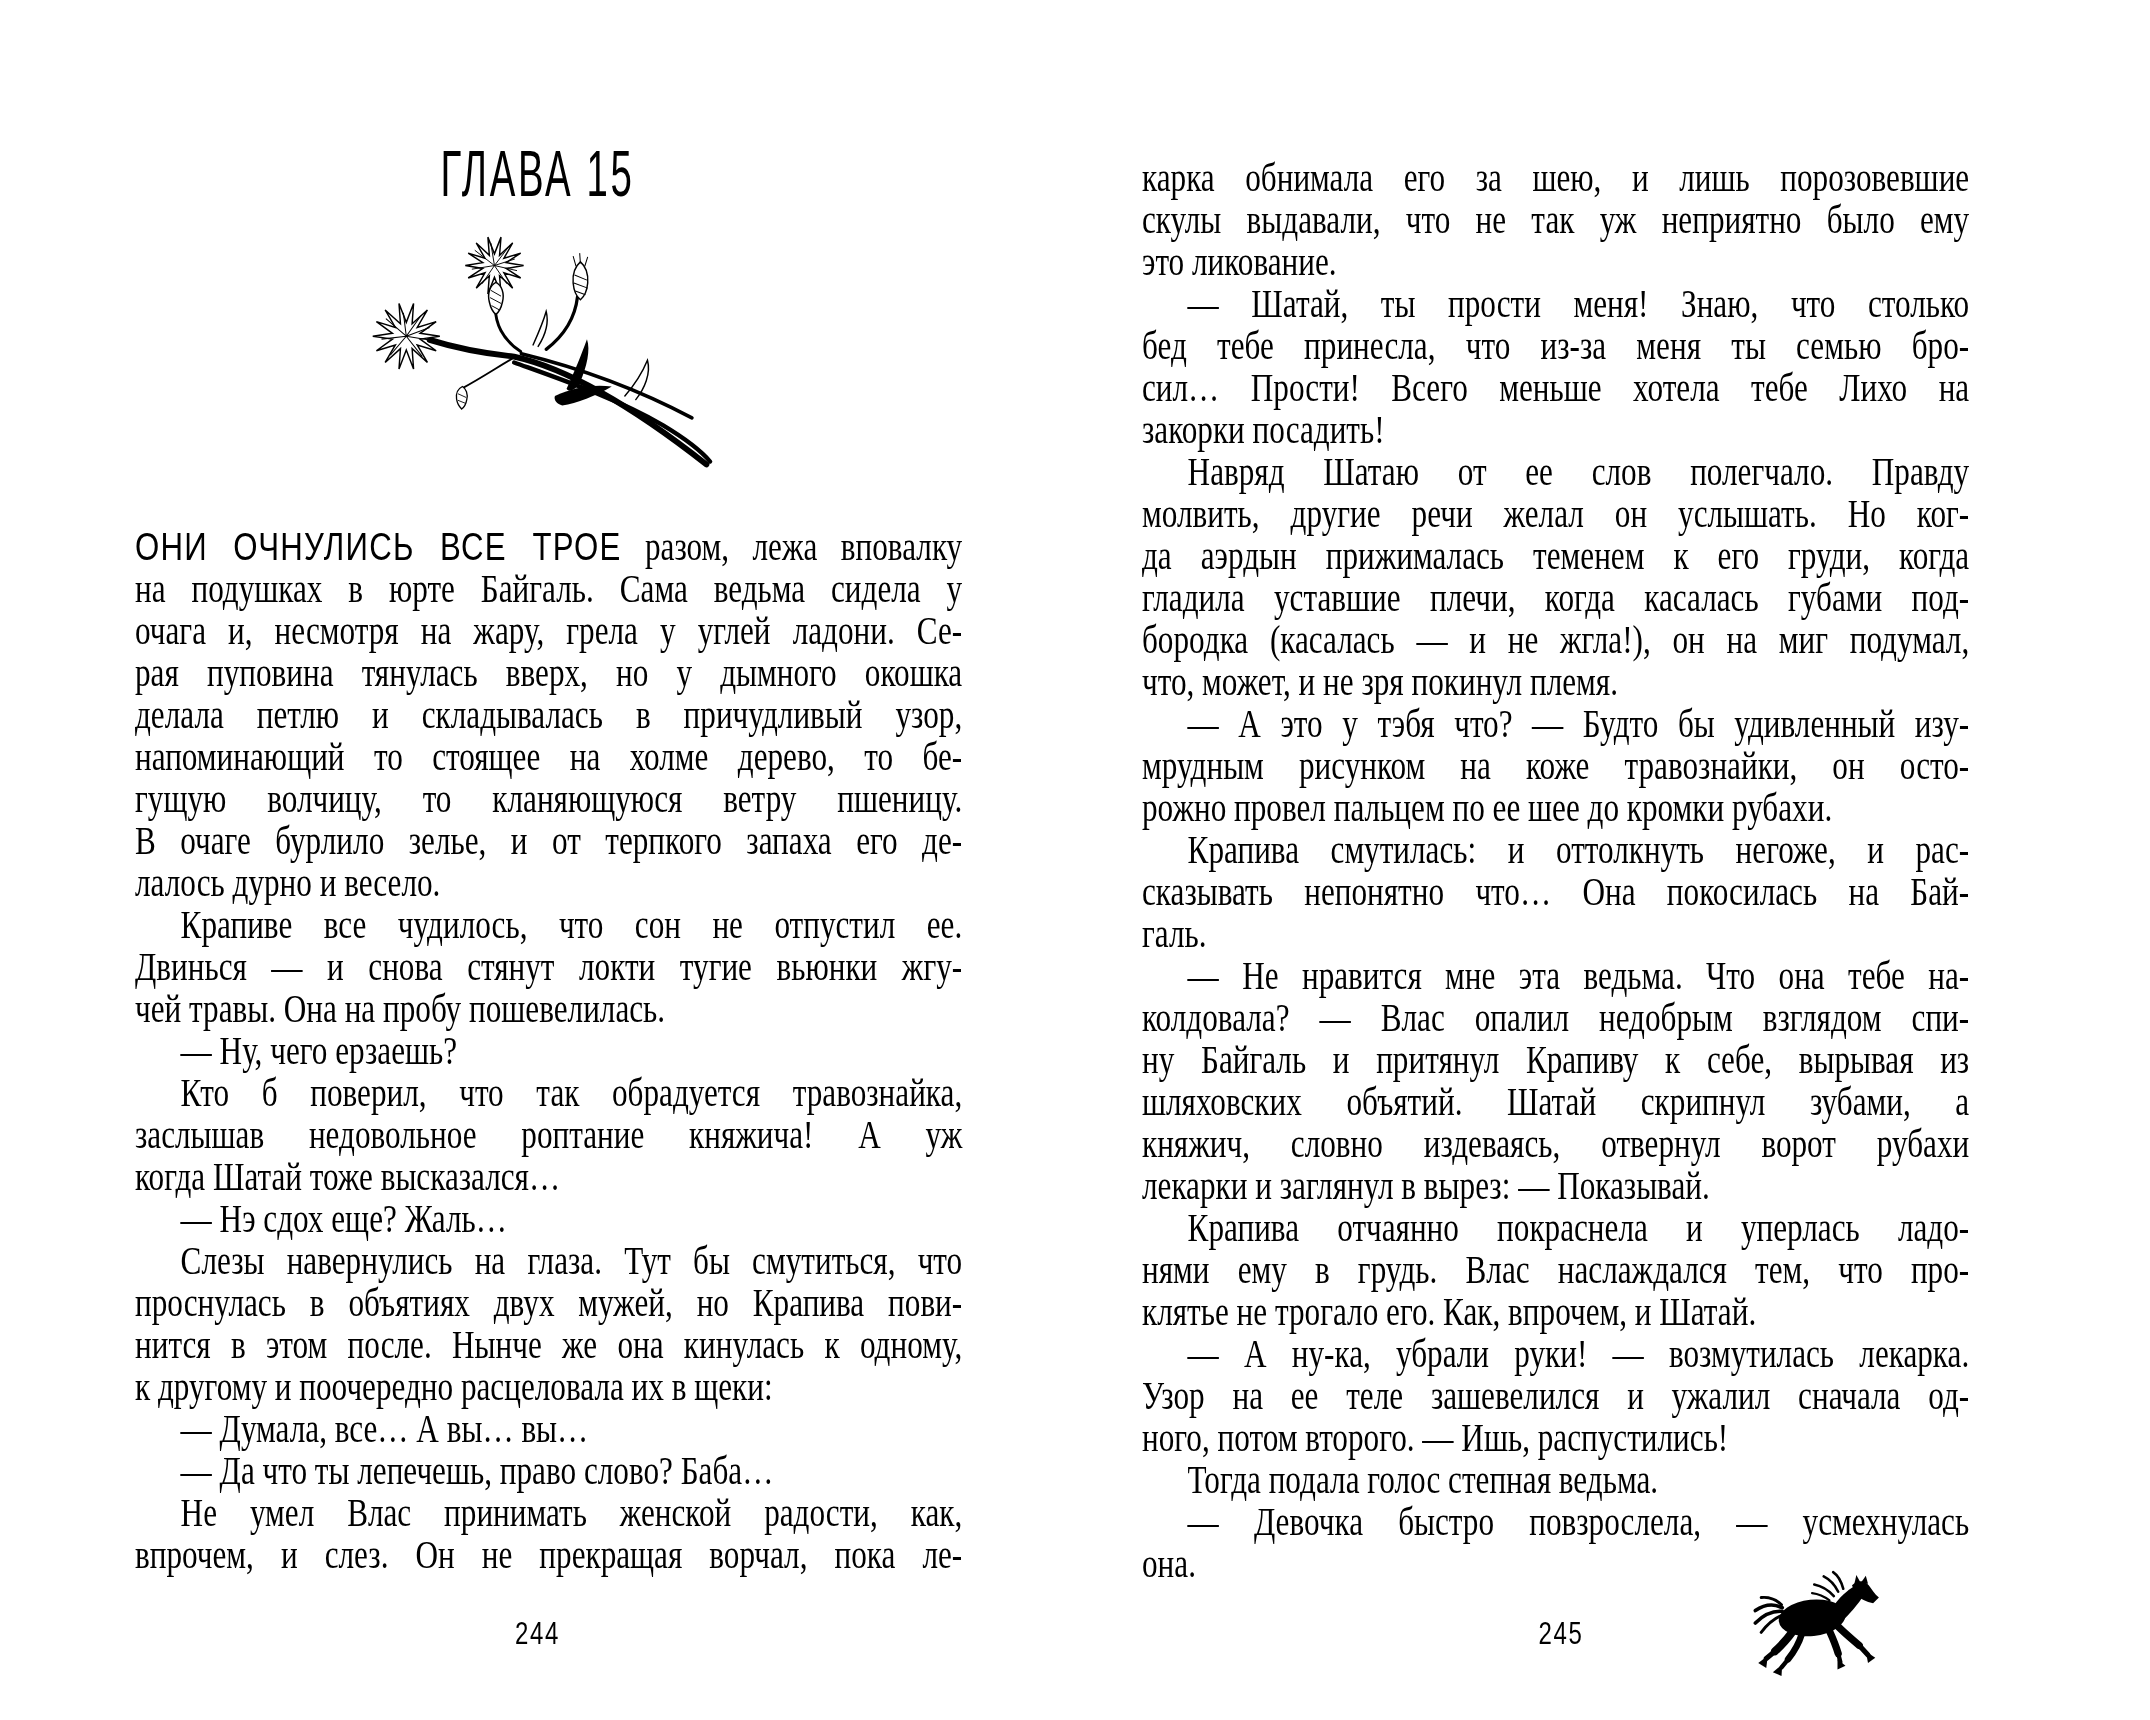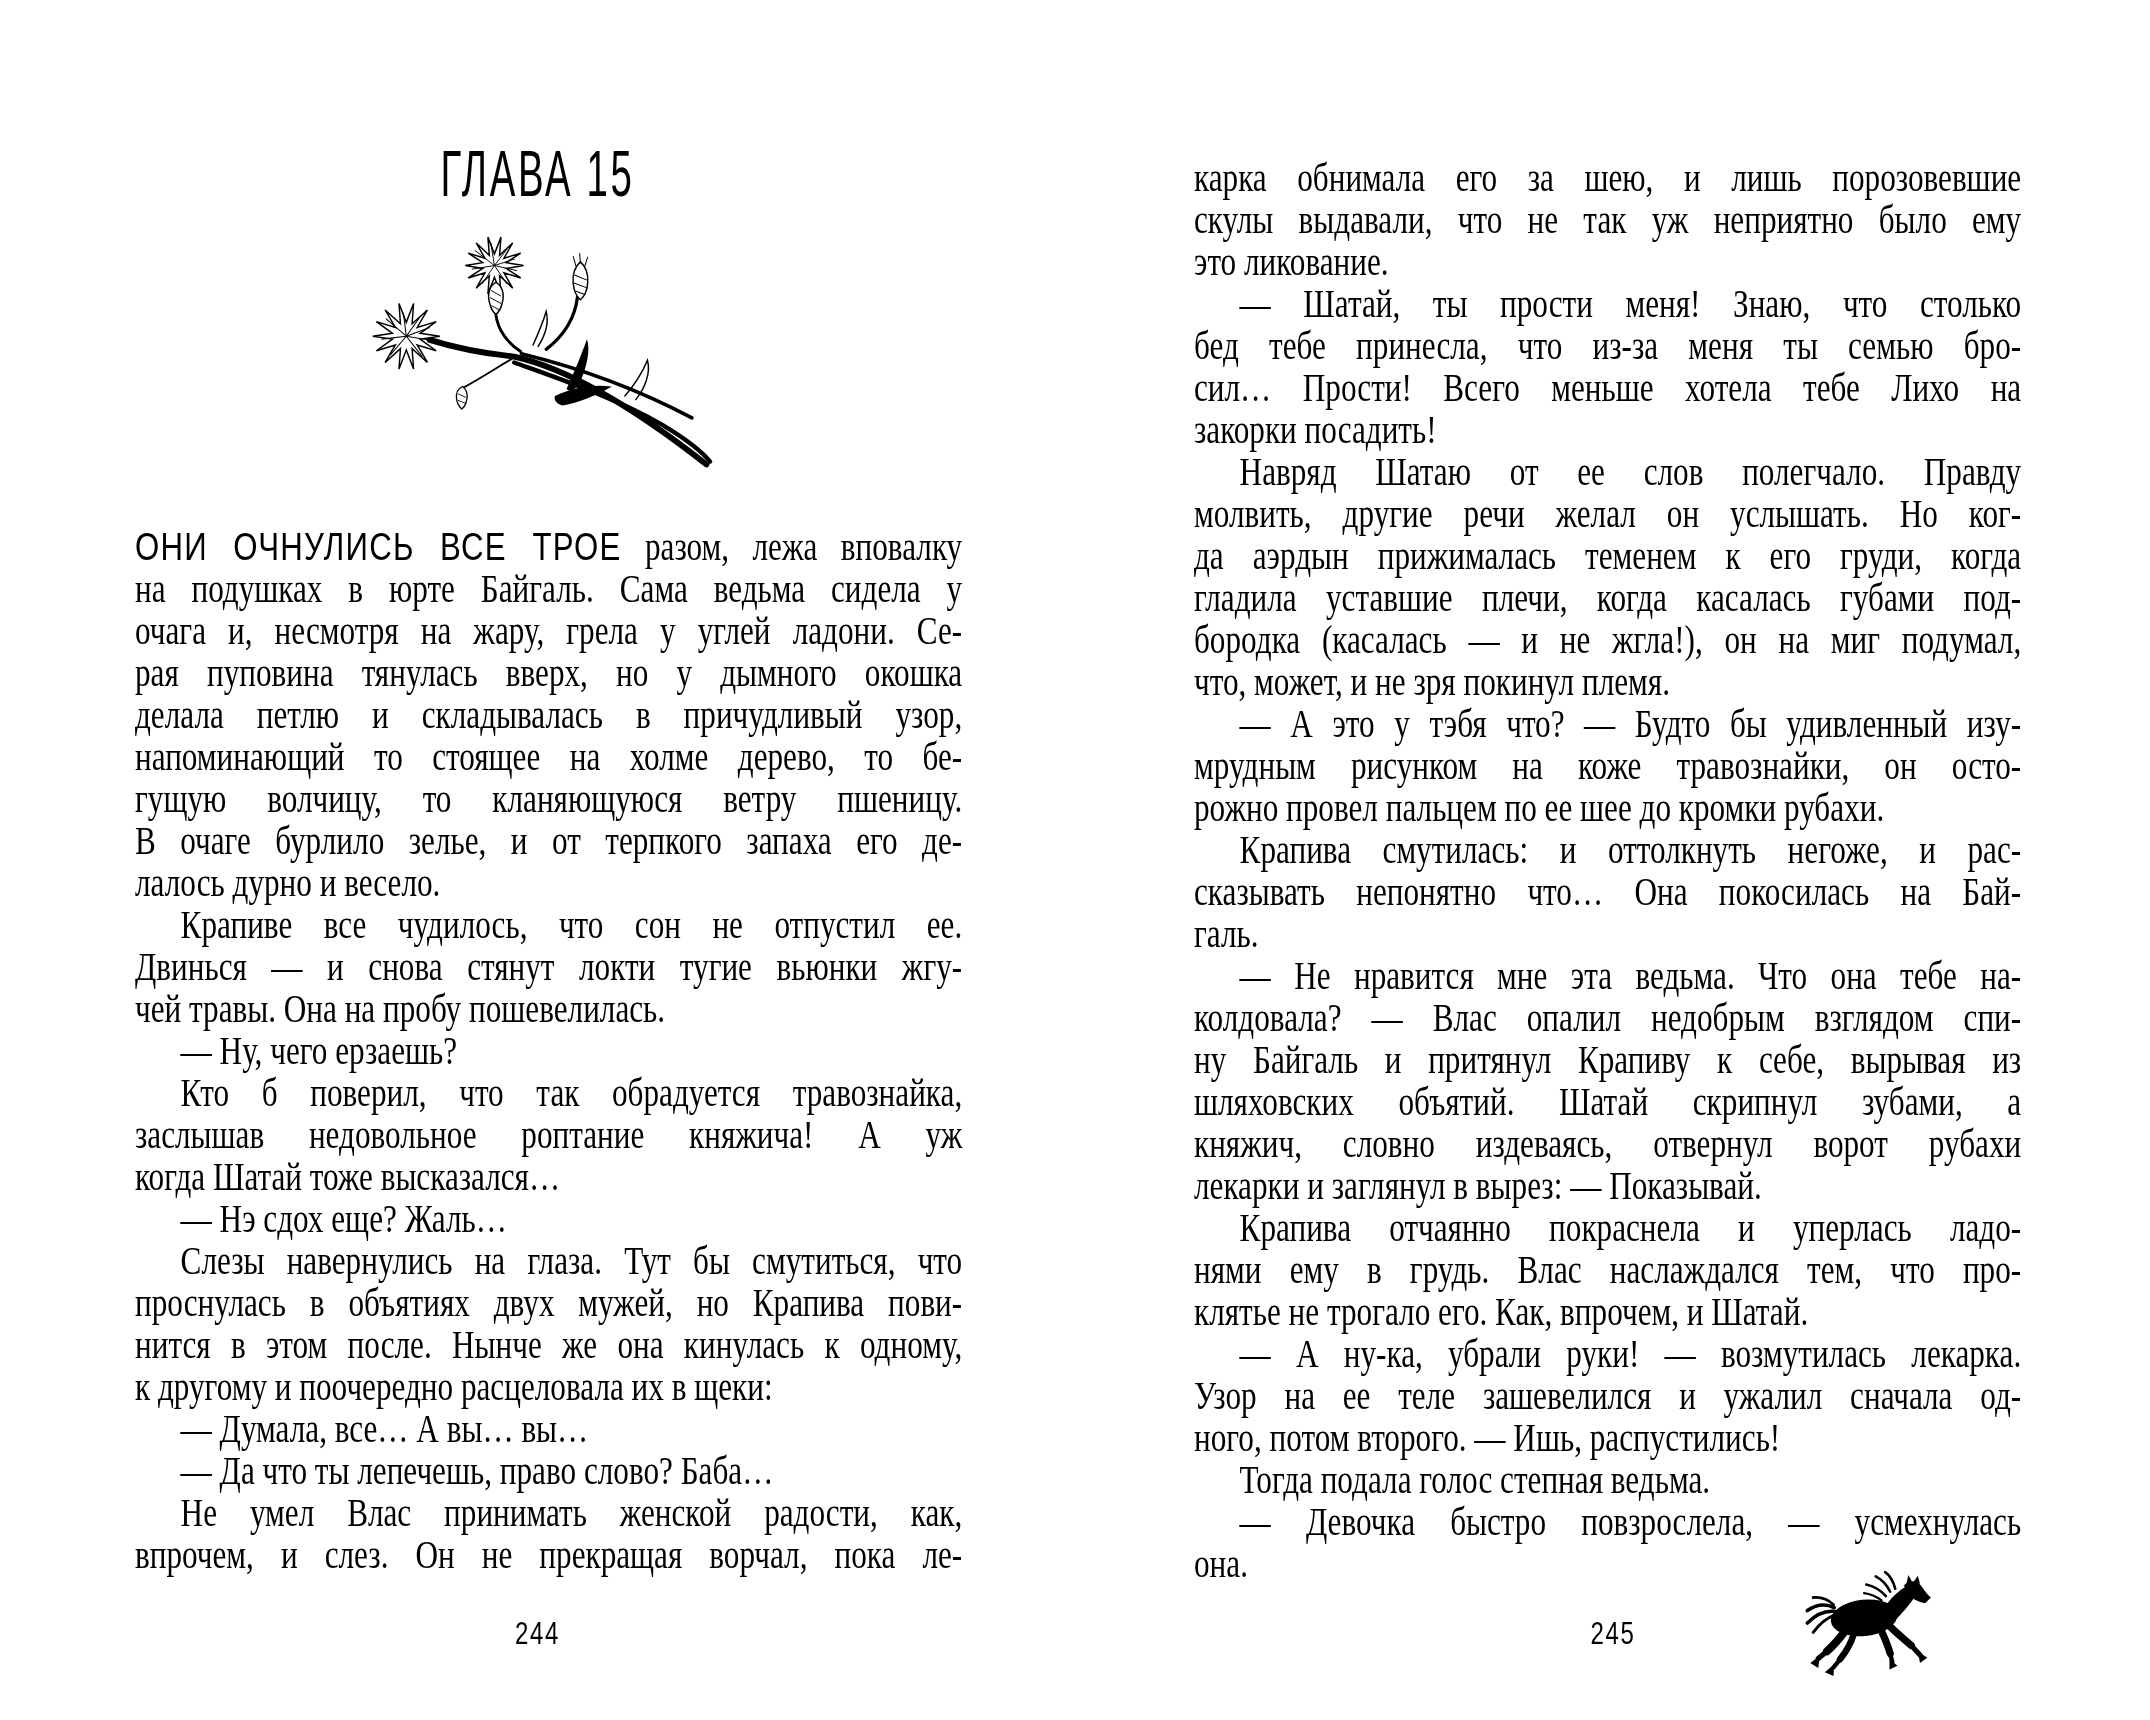--- a/index.html
+++ b/index.html
@@ -4,21 +4,21 @@
 <style>
   html,body{margin:0;padding:0;}
   body{
     width:2151px;height:1720px;
     background:#ffffff;color:#000;
     position:relative;overflow:hidden;
     font-family:"Liberation Serif", serif;
   }
   .page{position:absolute;top:0;height:1424px;}
   #page-left{left:0;width:1075px;}
-  #page-right{left:1075px;width:1076px;}
+  #page-right{left:1023px;width:1076px;}
 
   .chapter{
     position:absolute;top:137px;left:0;width:100%;margin:0;
     text-align:center;
     font-family:"Liberation Sans", sans-serif;
     font-weight:400;font-size:64px;letter-spacing:4.4px;
     transform:scaleX(0.60);transform-origin:50% 0;
     white-space:nowrap;
   }
 

